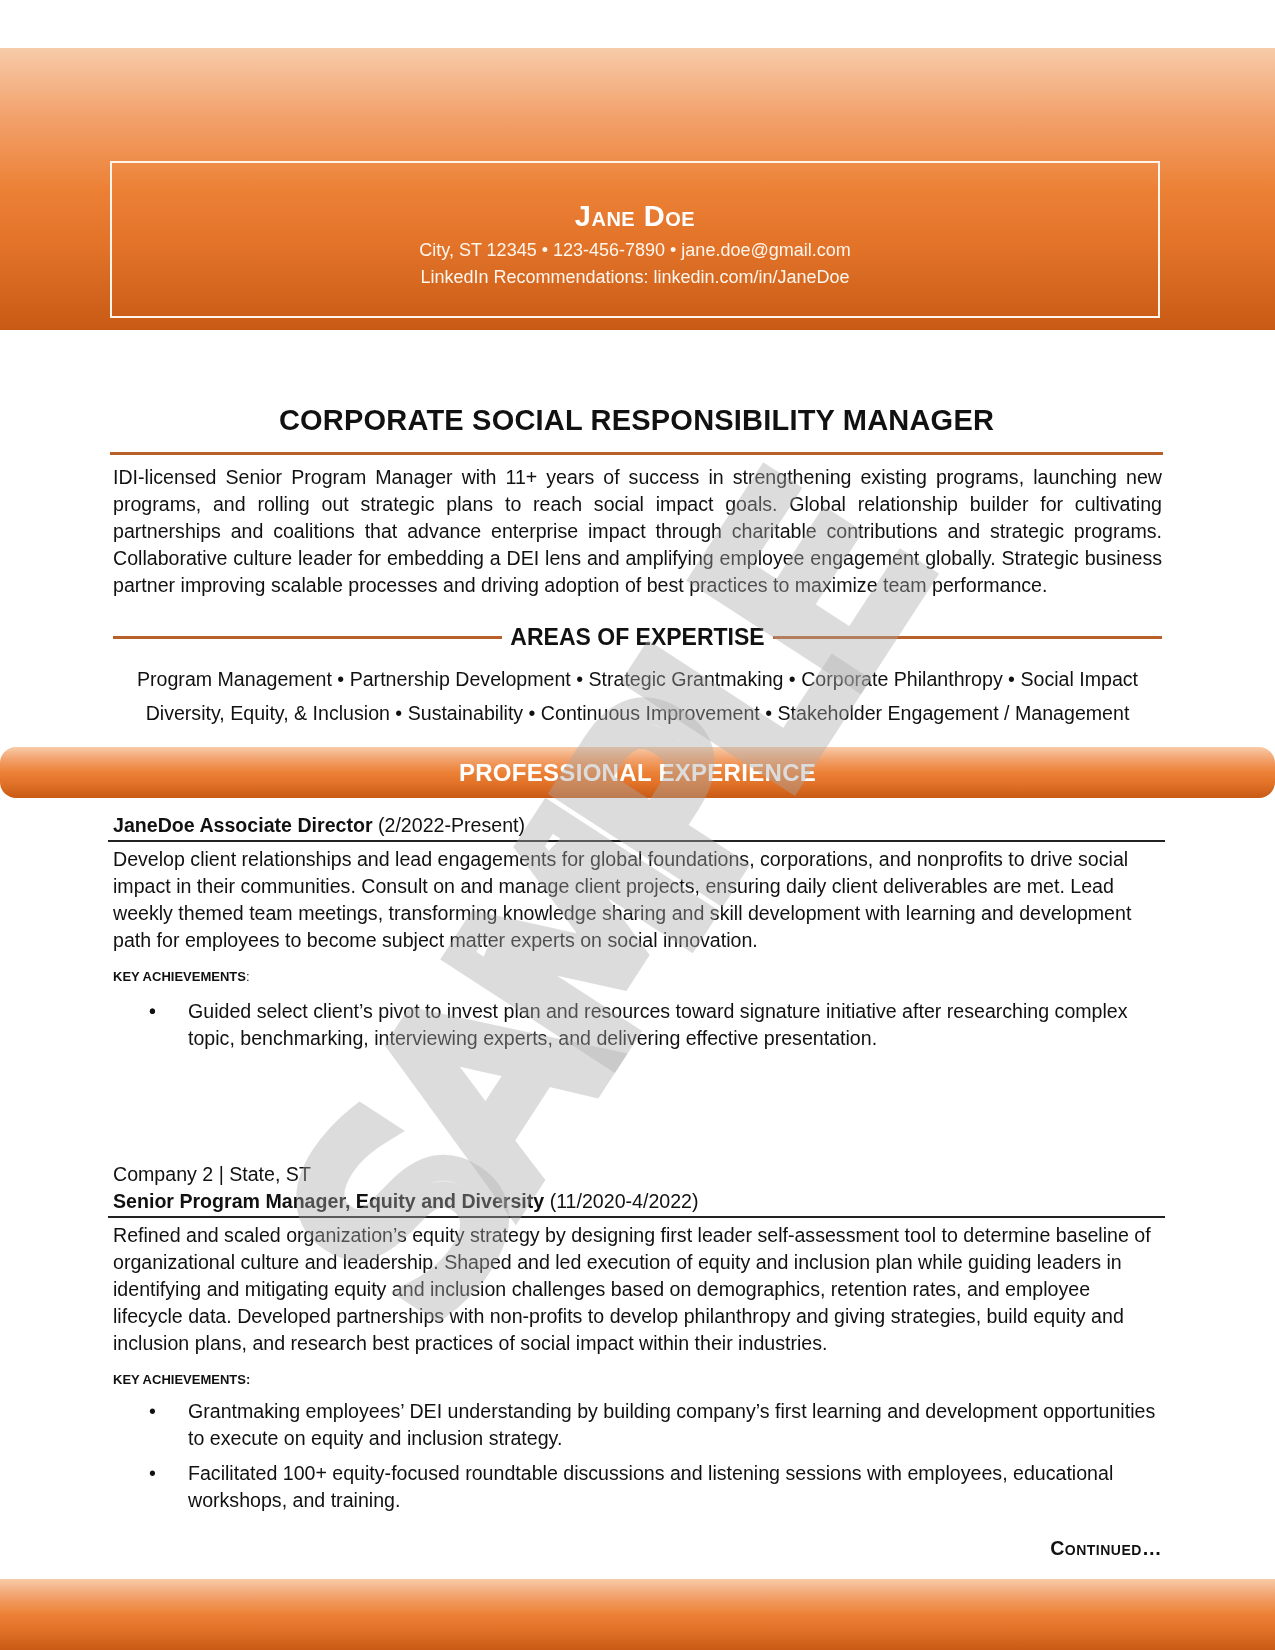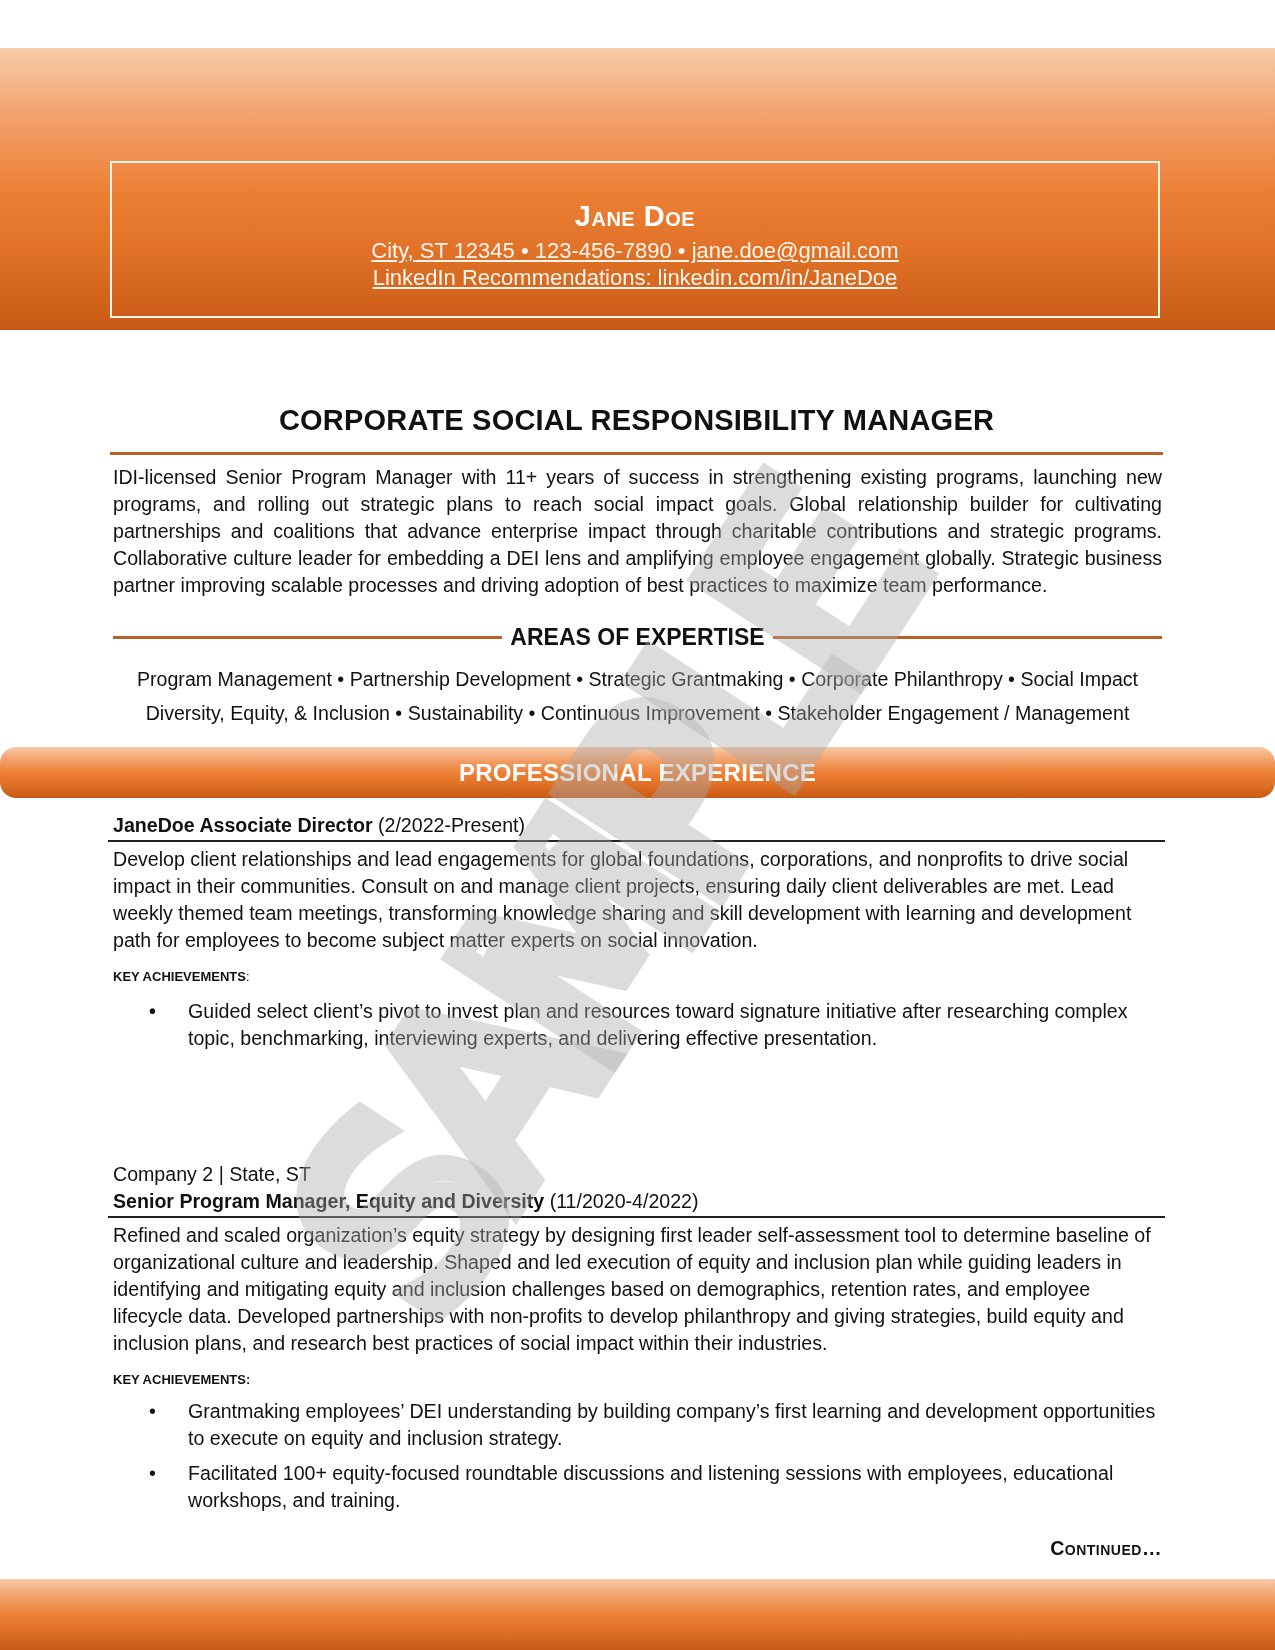--- a/index.html
+++ b/index.html
@@ -2,21 +2,21 @@
 <html><head>
 <meta charset="utf-8">
 <style>
   html, body { margin:0; padding:0; }
   body { width:1275px; height:1650px; position:relative; background:#ffffff; overflow:hidden;
          font-family:"Liberation Sans", sans-serif; color:#111; }
   .orange-grad { background:linear-gradient(to bottom, #f7cba9 0%, #f2a06a 25%, #ec8136 50%, #e27329 70%, #c95a15 100%); }
   #header { position:absolute; left:0; top:0; width:1275px; height:282px;margin-top:48px; }
   #header-box { position:absolute; left:110px; top:113px; width:1050px; height:157px; border:2px solid #fff5ea; box-sizing:border-box; text-align:center; color:#fff; }
   #name { margin-top:37px; font-size:29px; font-weight:bold; font-variant:small-caps; letter-spacing:0.5px; }
-  .contact { font-size:22px; line-height:27px; color:#fff6ee;text-decoration:underline; }
+  .contact { font-size:18px; line-height:27px; color:#fff6ee; }
   #contact1 { margin-top:4px; }
 
   #title { position:absolute; left:110px; width:1053px; top:404px; text-align:center; font-size:29px; font-weight:bold; letter-spacing:0.2px; }
   #title-rule { position:absolute; left:110px; width:1053px; top:452px; height:3px; background:#b8602a; }
   #summary { position:absolute; left:113px; width:1049px; top:464px; font-size:19.6px; line-height:27px; text-align:justify; text-align-last:left; }
 
   #expertise-heading-wrap { position:absolute; left:113px; width:1049px; top:620px; height:34px; display:flex; align-items:center; }
   .exp-rule { flex:1; height:3px; background:#b8602a; }
   #expertise-heading { padding:0 8px; font-size:23px; font-weight:bold; white-space:nowrap; }
   .exp-line { position:absolute; left:100px; width:1075px; text-align:center; font-size:19.6px; white-space:nowrap; }

